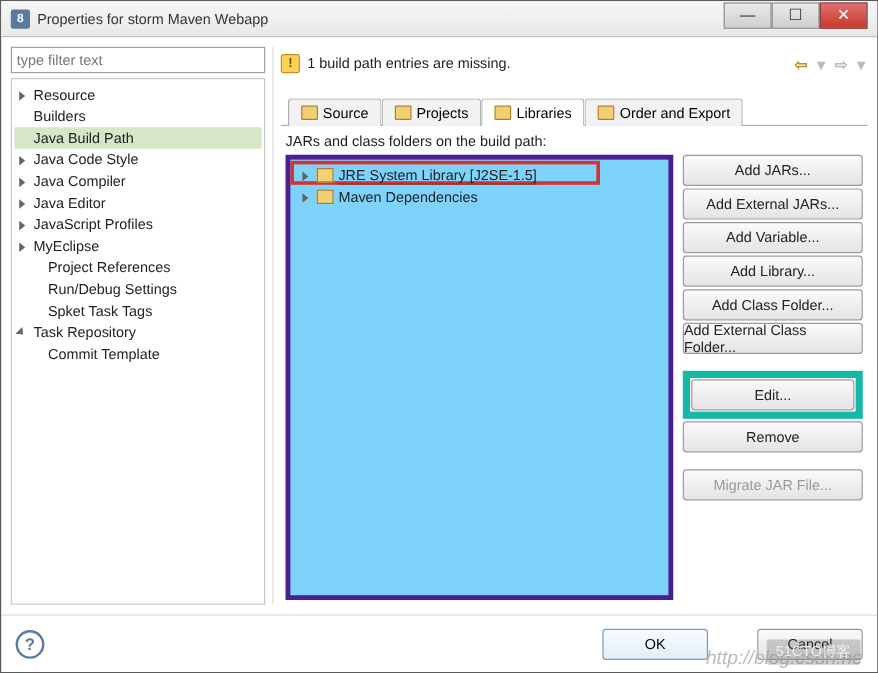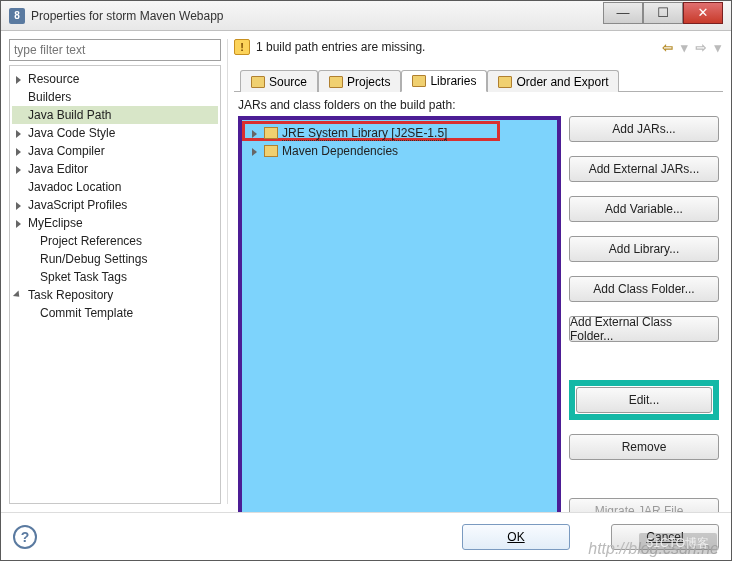--- a/index.html
+++ b/index.html
@@ -34,30 +34,30 @@
   .tab-icon { width: 14px; height: 12px; background: #f0d070; border: 1px solid #b08030; border-radius: 1px; display: inline-block; }
   .tab-area { flex: 1; display: flex; flex-direction: column; padding: 6px 4px 4px 4px; }
   .section-label { color: #222; margin-bottom: 4px; }
   .jar-row { flex: 1; display: flex; gap: 8px; }
   .jar-list { flex: 1; border: 4px solid #4c1d95; background: #7dd3fc; padding: 4px; position: relative; }
   .jar-item { padding: 2px 2px 2px 18px; position: relative; color: #222; }
   .jar-item::before { content: ''; position: absolute; left: 6px; top: 6px; width: 0; height: 0; border-top: 4px solid transparent; border-bottom: 4px solid transparent; border-left: 5px solid #666; }
   .jar-icon { display: inline-block; width: 14px; height: 12px; background: #f0d070; border: 1px solid #b08030; margin-right: 4px; vertical-align: -2px; }
   .jar-item.selected span.itext { border-bottom: 1px dotted #333; }
   .highlight-box-1 { position: absolute; left: 0px; top: 1px; width: 258px; height: 20px; border: 3px solid #d93030; pointer-events: none; }
-  .btn-col { width: 150px; display: flex; flex-direction: column; gap: 14px; }
+  .btn-col { width: 150px; display: flex; flex-direction: column; gap: 2px; }
   .btn { height: 26px; border: 1px solid #9a9a9a; background: linear-gradient(#fafafa,#e4e4e4); border-radius: 3px; cursor: default; display: flex; align-items: center; justify-content: center; color: #222; }
   .btn.disabled { color: #9a9a9a; }
   .btn-gap { height: 10px; }
   .highlight-box-2 { border: 6px solid #14b8a6; padding: 0; }
   .highlight-box-2 .btn { margin: 1px; }
   .footer { height: 48px; border-top: 1px solid #ddd; display: flex; align-items: center; padding: 0 12px; }
   .help-icon { width: 24px; height: 24px; border: 2px solid #5a7aa0; border-radius: 50%; color: #5a7aa0; display: flex; align-items: center; justify-content: center; font-weight: bold; font-size: 14px; }
   .footer-right { margin-left: auto; display: flex; gap: 8px; }
-  .dlg-btn { width: 108px; height: 26px; border: 1px solid #7a9ac0; background: linear-gradient(#f8fbff,#e2edf8); border-radius: 3px; display: flex; align-items: center; justify-content: center; text-decoration: underline; }
+  .dlg-btn { width: 88px; height: 26px; border: 1px solid #7a9ac0; background: linear-gradient(#f8fbff,#e2edf8); border-radius: 3px; display: flex; align-items: center; justify-content: center; }
   .dlg-btn.cancel { border-color: #9a9a9a; background: linear-gradient(#fafafa,#e4e4e4); margin-left: 33px; }
   .watermark { position: absolute; bottom: 2px; right: 12px; color: #bbb; font-size: 16px; font-style: italic; pointer-events: none; }
   .wm-badge { position: absolute; bottom: 6px; right: 14px; background: rgba(120,120,120,0.35); color: #eee; padding: 2px 8px; font-size: 12px; border-radius: 2px; pointer-events: none; }
 </style>
 </head>
 <body>
 
 <div class="window">
   <div class="titlebar">
     <span class="titlebar-icon">8</span>
@@ -72,21 +72,20 @@
   <div class="content">
     <div class="left-panel">
       <input class="filter-box" placeholder="type filter text" style="">
       <div class="tree" id="tree">
           <div class="tree-item expandable">Resource</div>
           <div class="tree-item">Builders</div>
           <div class="tree-item selected">Java Build Path</div>
           <div class="tree-item expandable">Java Code Style</div>
           <div class="tree-item expandable">Java Compiler</div>
           <div class="tree-item expandable">Java Editor</div>
-          <div class="tree-item">Javadoc Location</div>
           <div class="tree-item expandable">JavaScript Profiles</div>
           <div class="tree-item expandable">MyEclipse</div>
           <div class="tree-item child">Project References</div>
           <div class="tree-item child">Run/Debug Settings</div>
           <div class="tree-item child">Spket Task Tags</div>
           <div class="tree-item expandable expanded">Task Repository</div>
           <div class="tree-item child">Commit Template</div>
         </div>
     </div>
 

